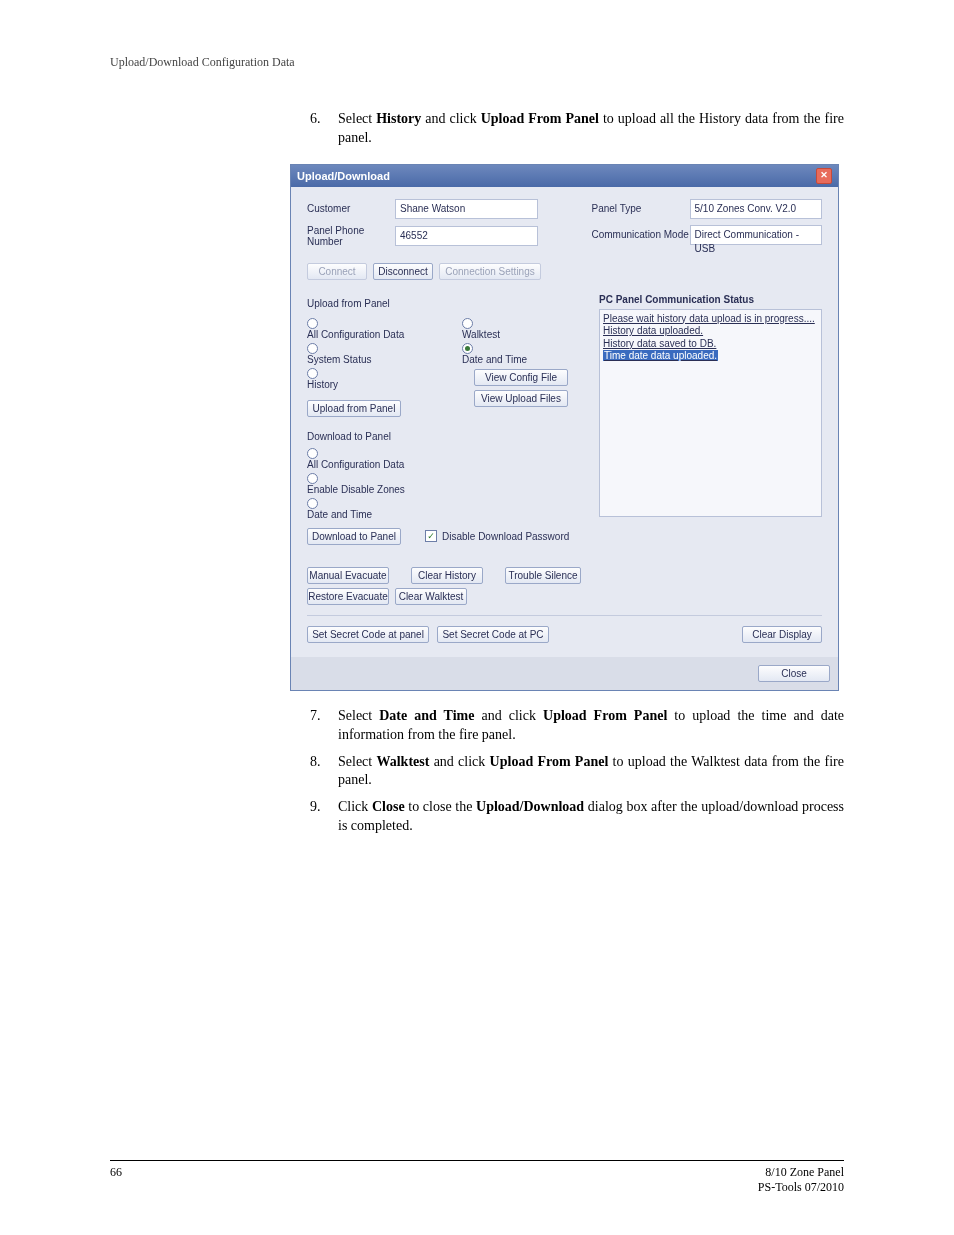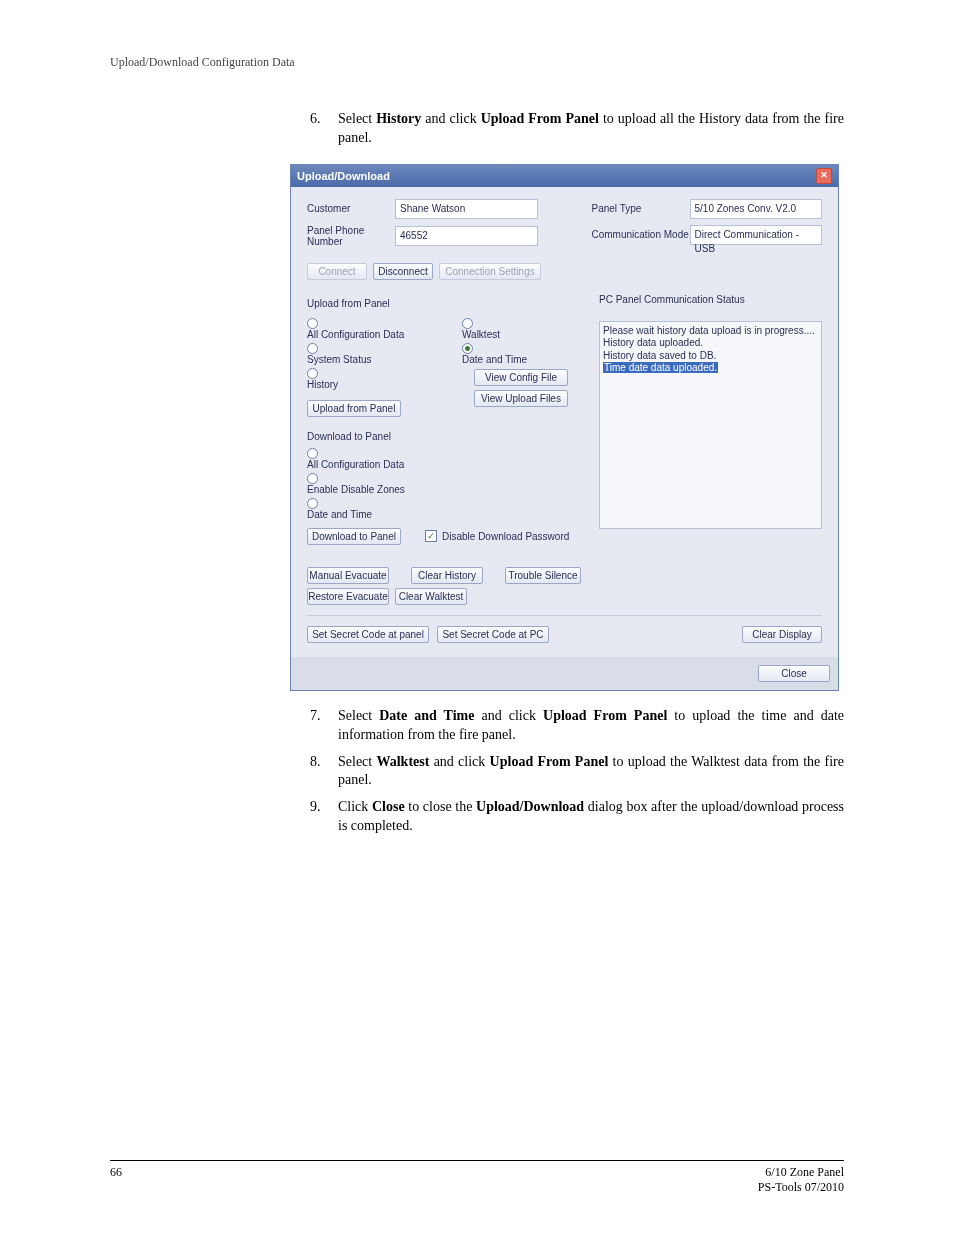--- a/index.html
+++ b/index.html
@@ -119,29 +119,30 @@
     width: 9px; height: 9px; border: 1px solid #6d7ea8;
     border-radius: 50%; margin-right: 6px; background: #fff;
     display: inline-flex; align-items: center; justify-content: center;
   }
   .radio-row .r.sel::after {
     content: ""; width: 5px; height: 5px; background: #3a7a3a; border-radius: 50%;
   }
   .two-col { display: flex; gap: 36px; }
   .two-col > div { flex: 1; }
   .btn-stack .btn { display: block; margin: 4px 12px; width: 92px; min-width: 0; }
-  .pc-title { font-weight: normal; margin-bottom: 16px; }
+  .pc-title { font-weight: bold; margin-bottom: 4px; }
   .pc-status {
     border: 1px solid #b8c1d8;
     background: #f6f7fb;
     height: 200px;
     padding: 3px;
     line-height: 1.25;
     color: #2a2f55;
     overflow: hidden;
+    text-decoration: underline;
   }
   .pc-status .hl { background: #3a6bbf; color: #fff; padding: 0 1px; }
   .chk { display: inline-flex; align-items: center; }
   .chk .box {
     width: 10px; height: 10px; border: 1px solid #6d7ea8; background: #fff;
     margin-right: 5px; display: inline-flex; align-items: center; justify-content: center;
     color: #2a7a2a; font-size: 9px; line-height: 9px;
   }
   .sep { height: 1px; background: #c4cbde; margin: 10px 0; }
   .bottom-bar { background: #d9dde8; margin: 14px -16px -16px -16px; padding: 8px; text-align: right; }
@@ -314,17 +315,17 @@
       <span class="num">9.</span>
       <span class="txt">
         <span>Click </span><b>Close</b><span> to close the </span><b>Upload/Download</b><span> dialog box after the upload/download process is completed.</span>
       </span>
     </li>
   </ol>
 
   <div class="footer">
     <div>66</div>
     <div class="right">
-      <div>6/10 Zone Panel</div>
+      <div>8/10 Zone Panel</div>
       <div>PS-Tools 07/2010</div>
     </div>
   </div>
 </div>
 
 </body></html>

